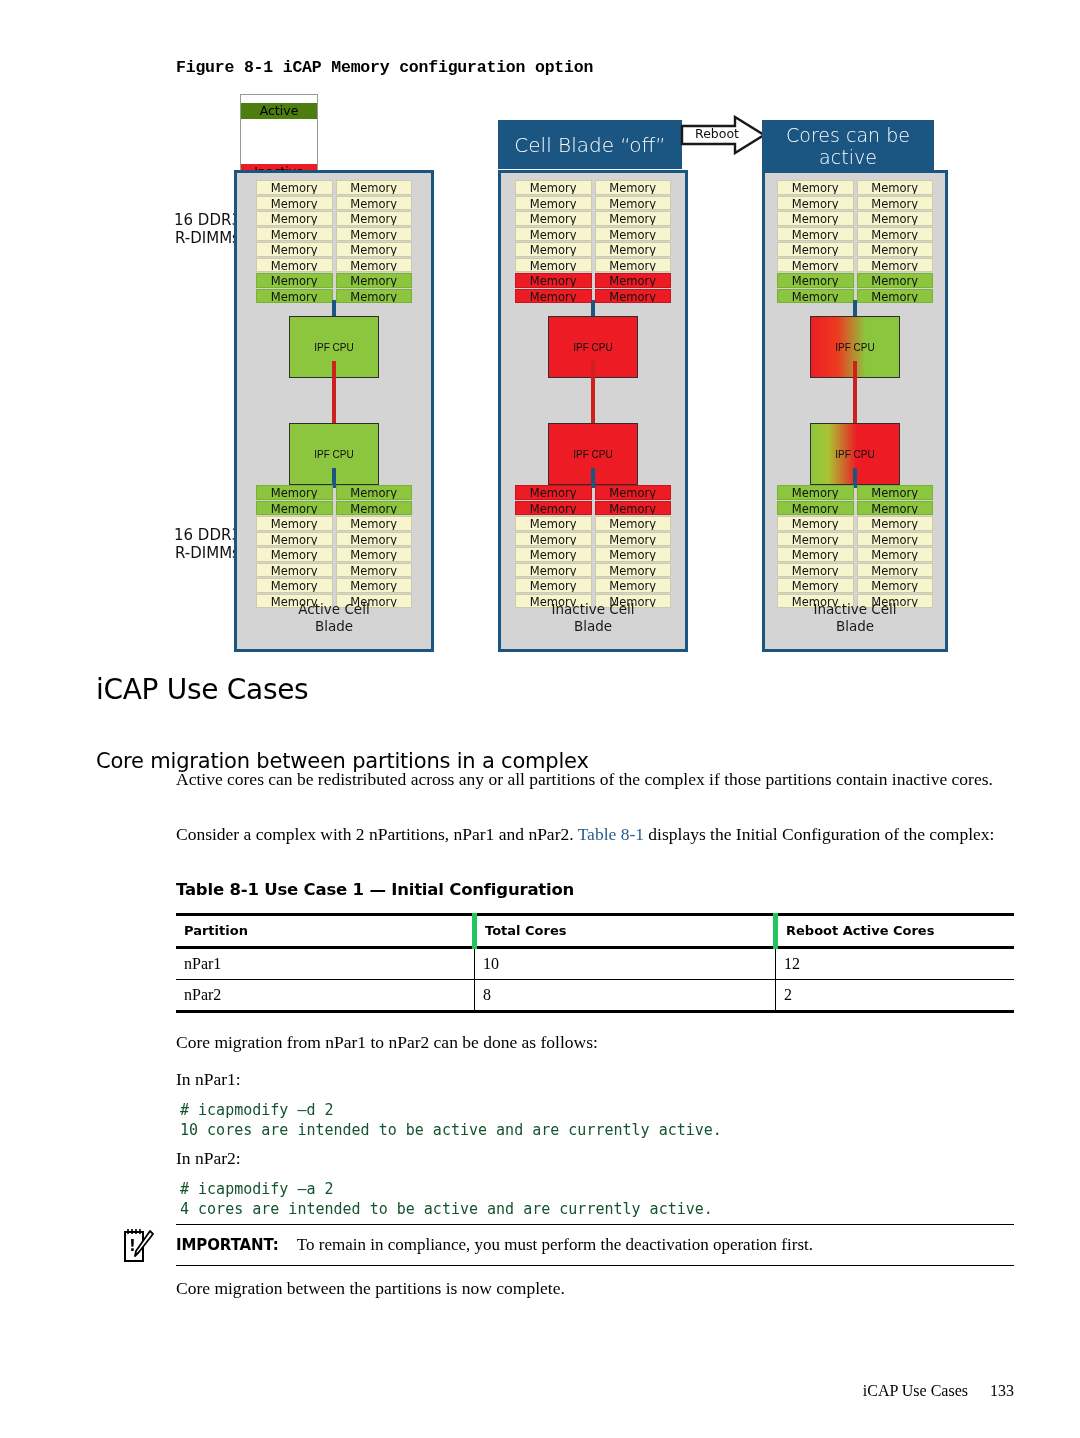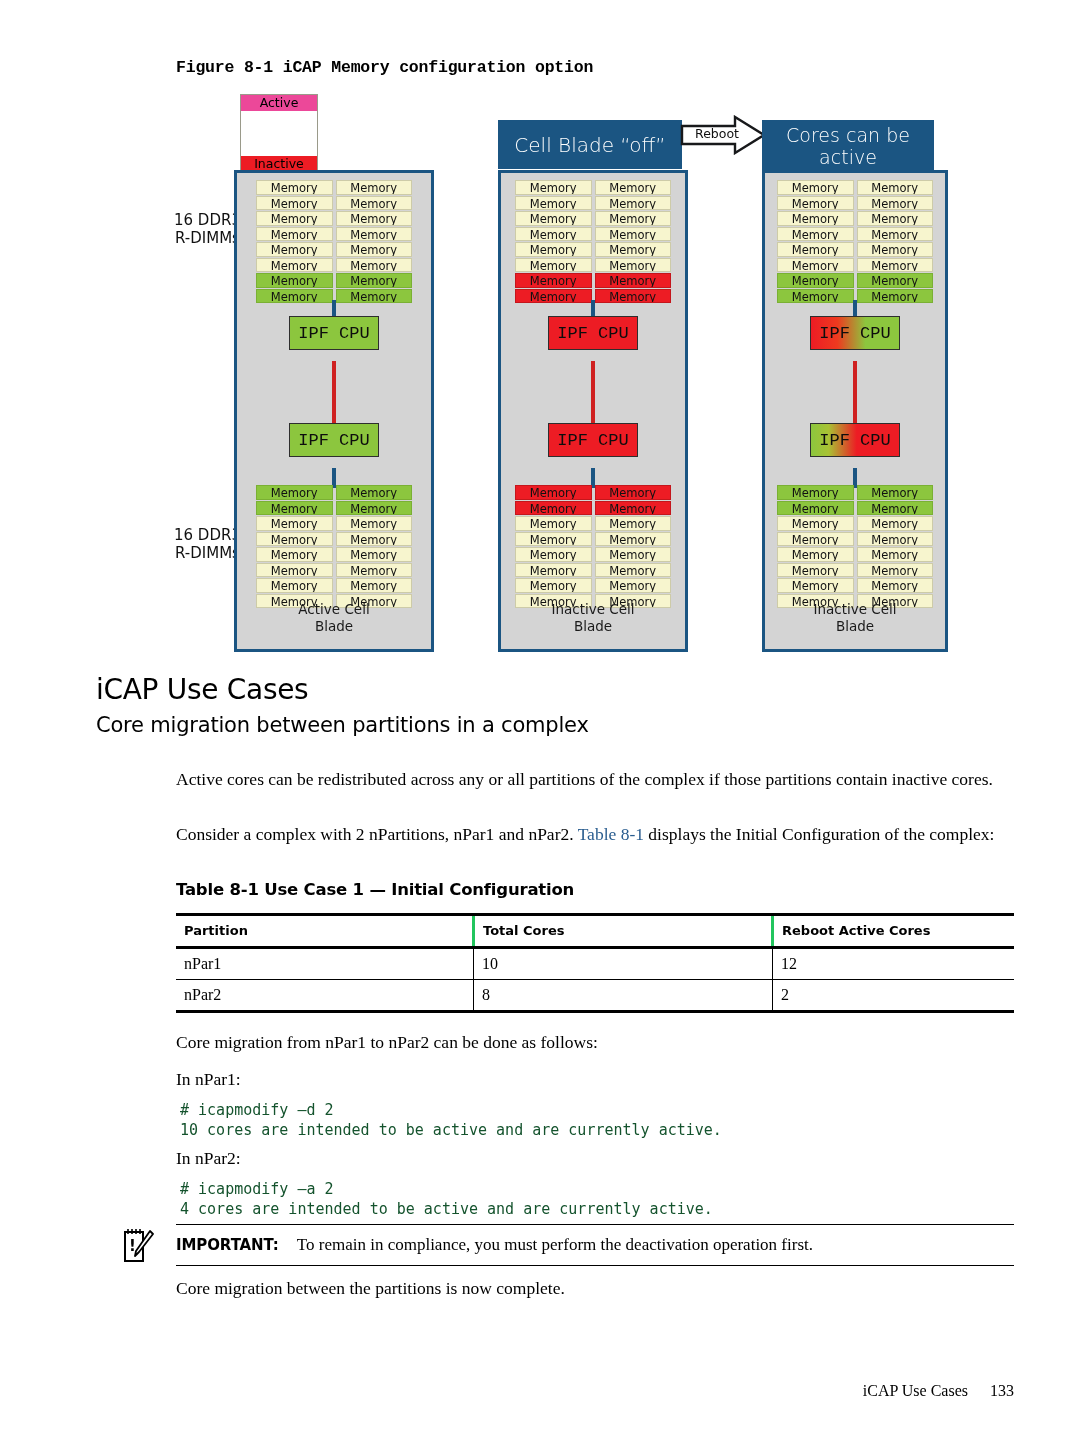--- a/index.html
+++ b/index.html
@@ -7,21 +7,21 @@
   .page{position:relative;width:1080px;height:1438px;overflow:hidden;}
 
   
   .fig-caption{position:absolute;left:176px;top:58px;font-family:Liberation Mono, monospace;
                font-weight:bold;font-size:16.5px;letter-spacing:-0.2px;color:#000;}
 
   
   .legend{position:absolute;left:240px;top:94px;width:76px;border:1px solid #9a9a8a;
           font-family:"DejaVu Sans",sans-serif;}
   .legend div{height:16px;line-height:16px;text-align:center;font-size:12.5px;color:#000;}
-  .lg-active{background:#ec4899;}
+  .lg-active{background:#4d7c0f;margin-top:8px;}
   .lg-inactive{background:#ed1c24;margin-top:45px;}
   .lg-either{background:linear-gradient(to right,#ed1c24 0%,#e23a20 22%,#8cc63e 55%,#8cc63e 100%);}
   .lg-unused{background:#f7f5ce;}
 
   
   .banner{position:absolute;background:#1b5582;color:#fff;font-family:"DejaVu Sans",sans-serif;
           font-weight:300;display:flex;align-items:center;justify-content:center;text-align:center;margin-top:12px;}
   #banner-off{left:498px;top:108px;width:184px;height:49px;font-size:20px;}
   #banner-active{left:762px;top:108px;width:172px;height:53px;font-size:19px;line-height:1.15;}
 
@@ -42,23 +42,23 @@
            column-gap:3px;row-gap:1px;}
   .memgrid.top{top:7px;}
   .memgrid.bot{top:312px;}
   .mem{font-family:"DejaVu Sans",sans-serif;font-size:11.5px;line-height:14.5px;
        text-align:center;color:#111;border:1px solid #c9c7a6;box-sizing:border-box;
        white-space:nowrap;overflow:hidden;}
   .mem.unused{background:#f7f5ce;border-color:#cdcba8;}
   .mem.active{background:#8cc63e;border-color:#7ab033;}
   .mem.inactive{background:#ed1c24;border-color:#c4161c;}
 
-  .cpu{position:absolute;left:50%;transform:translateX(-50%);width:90px;height:34px;
+  .cpu{position:absolute;left:50%;transform:translateX(-50%);width:90px;height:62px;
        border:1.5px solid #2e2e2e;box-sizing:border-box;display:flex;align-items:center;
-       justify-content:center;font-family:Liberation Mono, monospace;font-size:17px;color:#0d0d0d;}
+       justify-content:center;font-family:Liberation Sans, sans-serif;font-size:10px;color:#0d0d0d;}
   .cpu.a{top:143px;}
   .cpu.b{top:250px;}
   .cpu.green{background:#8cc63e;}
   .cpu.red{background:#ed1c24;}
   .cpu.grad-rg{background:linear-gradient(to right,#ed1c24 0%,#ee3a1f 30%,#8cc63e 62%,#8cc63e 100%);}
   .cpu.grad-gr{background:linear-gradient(to right,#8cc63e 0%,#a9c234 20%,#ed1c24 52%,#ed1c24 100%);}
 
   .wire{position:absolute;left:50%;transform:translateX(-50%);width:4px;}
   .wire.blue{background:#1b5582;}
   .wire.red{background:#cf2020;}
@@ -70,40 +70,40 @@
                font-family:"DejaVu Sans",sans-serif;font-size:13.5px;line-height:1.25;color:#1a1a1a;}
 
   .dimm-label{position:absolute;font-family:"DejaVu Sans",sans-serif;font-size:15px;
               line-height:1.2;color:#111;text-align:center;}
   #dimm-top{left:174px;top:211px;}
   #dimm-bot{left:174px;top:526px;}
 
   
   h1.sec{position:absolute;left:96px;top:673px;margin:0;font-family:"DejaVu Sans",sans-serif;
          font-weight:400;font-size:28px;color:#000;letter-spacing:-0.3px;}
-  h2.sub{position:absolute;left:96px;top:713px;margin:0;font-family:"DejaVu Sans",sans-serif;
+  h2.sub{position:absolute;left:96px;top:749px;margin:0;font-family:"DejaVu Sans",sans-serif;
          font-weight:400;font-size:21px;color:#000;letter-spacing:-0.2px;}
 
   .para{position:absolute;left:176px;width:838px;font-size:17.5px;line-height:1.28;color:#000;}
   #p1{top:768px;}
   #p2{top:823px;}
   #p3{top:1031px;}
   #p4{top:1068px;}
   #p5{top:1147px;}
   #p6{top:1277px;}
   #p7{top:1313px;}
   .link{color:#2a5d8f;}
 
   .tbl-caption{position:absolute;left:176px;top:880px;font-family:"DejaVu Sans",sans-serif;
                font-weight:bold;font-size:16.5px;letter-spacing:-0.2px;color:#000;}
 
   table.t81{position:absolute;left:176px;top:913px;width:838px;border-collapse:collapse;
             font-size:15.5px;}
   table.t81 th{font-family:"DejaVu Sans",sans-serif;font-weight:bold;font-size:13px;
-               text-align:left;padding:7px 8px 8px 8px;border-left:3px solid #22c55e;
+               text-align:left;padding:7px 8px 8px 8px;border-left:5px solid #22c55e;
                border-top:3px solid #000;border-bottom:3px solid #000;}
   table.t81 th:first-child{border-left:none;}
   table.t81 td{padding:6px 8px;border-left:1px solid #000;border-bottom:1px solid #000;
                font-family:"Liberation Serif",serif;font-size:16px;}
   table.t81 td:first-child{border-left:none;}
   table.t81 tr.last td{border-bottom:3px solid #000;}
   table.t81 .c0{width:280px;}
   table.t81 .c1{width:280px;}
 
   pre.code{position:absolute;left:176px;margin:4px;font-family:"DejaVu Sans Mono",monospace;

